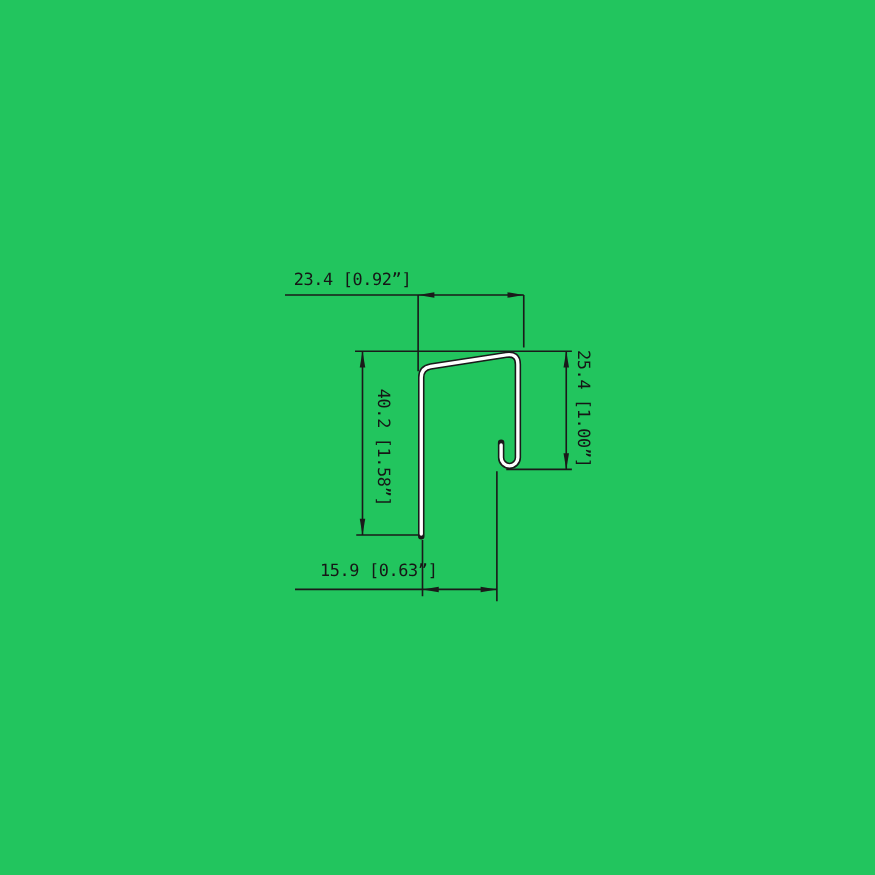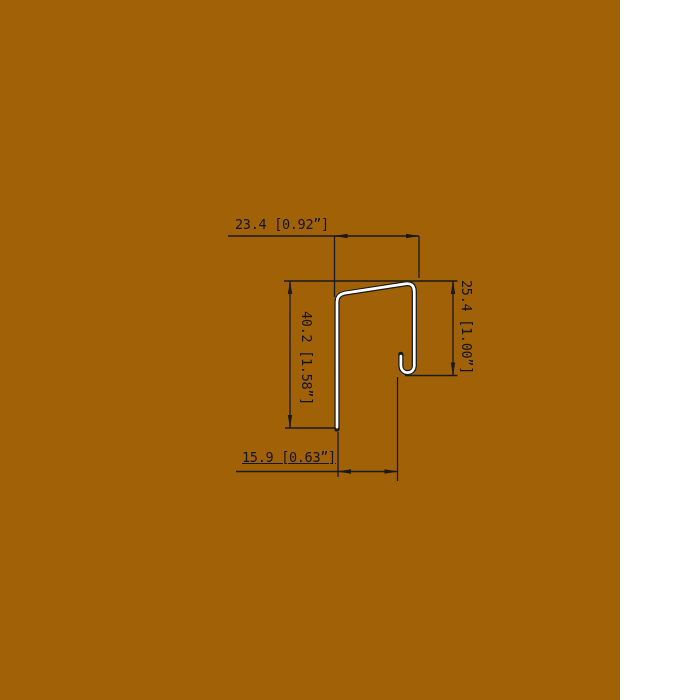--- a/index.html
+++ b/index.html
@@ -5,23 +5,23 @@
   html, body {
     margin: 0;
     padding: 0;
     width: 700px;
     height: 700px;
     background: #ffffff;
     font-family: "DejaVu Sans Mono", "Liberation Mono", monospace;
   }
   .canvas {
     position: relative;
-    width: 620px;
+    width: 700px;
     height: 700px;
-    background: #a16207;
+    background: #22c55e;
     overflow: hidden;
   }
   .canvas svg {
     position: absolute;
     left: 0;
     top: 0;
   }
   .dim-text {
     position: absolute;
     color: #161616;
@@ -80,15 +80,15 @@
              Q 414.3,282.5 414.3,291.5 L 414.3,366
              A 6.7,6.7 0 0 1 400.9,366 L 400.9,356" fill="none" stroke="#ffffff" stroke-width="2.7" stroke-linejoin="round" stroke-linecap="round"></path>
   </svg>
 
   <div class="dim-text" style="left:235px; top:218px;">23.4 [0.92”]</div>
 
   <div class="dim-text vertical" style="left:306px; top:358px;">40.2 [1.58”]</div>
 
   <div class="dim-text vertical" style="left:466px; top:327px;">25.4 [1.00”]</div>
 
-  <div class="dim-text" style="left:242px; top:451px;text-decoration:underline;">15.9 [0.63”]</div>
+  <div class="dim-text" style="left:256px; top:451px;">15.9 [0.63”]</div>
 
 </div>
 
 </body></html>

